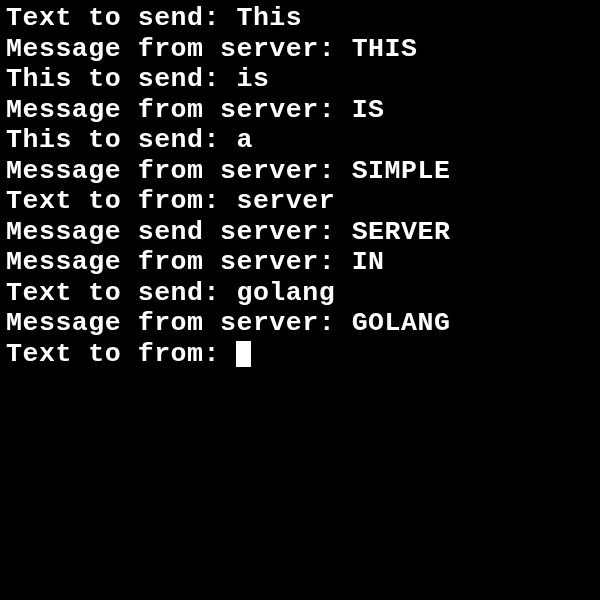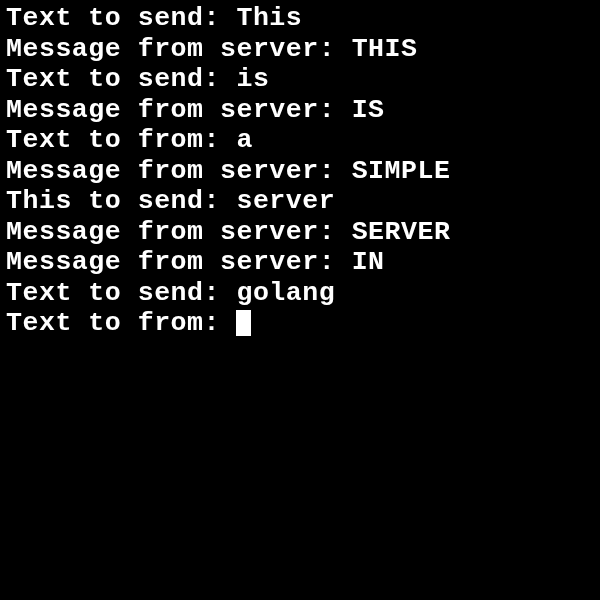--- a/index.html
+++ b/index.html
@@ -32,22 +32,23 @@
       vertical-align: text-bottom;
       margin-bottom: 2px;
     }
   </style>
 </head>
 <body>
 
 <div id="terminal">
     <div class="line">Text to send: This</div>
     <div class="line">Message from server: THIS</div>
-    <div class="line">Text to send: is</div>
+    <div class="line">This to send: is</div>
     <div class="line">Message from server: IS</div>
-    <div class="line">Text to from: a</div>
+    <div class="line">This to send: a</div>
     <div class="line">Message from server: SIMPLE</div>
-    <div class="line">This to send: server</div>
-    <div class="line">Message from server: SERVER</div>
+    <div class="line">Text to from: server</div>
+    <div class="line">Message send server: SERVER</div>
     <div class="line">Message from server: IN</div>
     <div class="line">Text to send: golang</div>
+    <div class="line">Message from server: GOLANG</div>
     <div class="line"><span>Text to from: </span><span class="cursor"></span></div>
   </div>
 
 </body></html>

